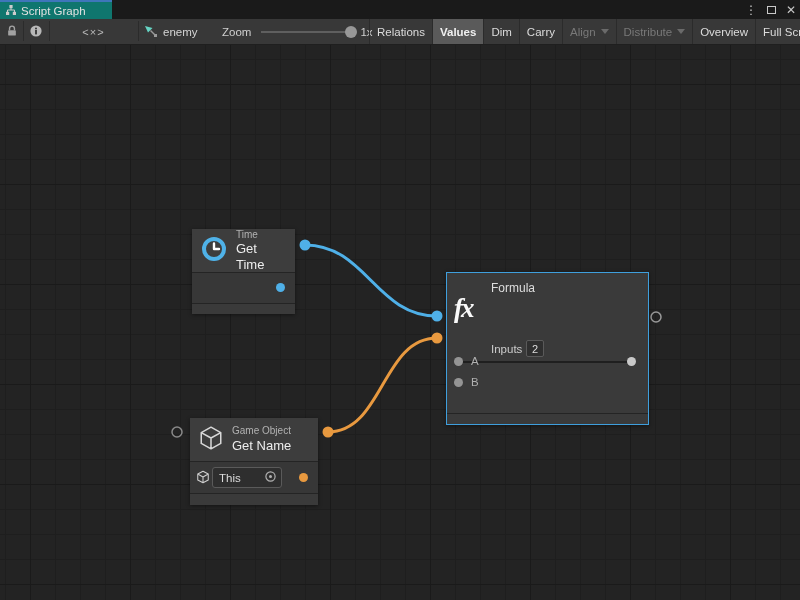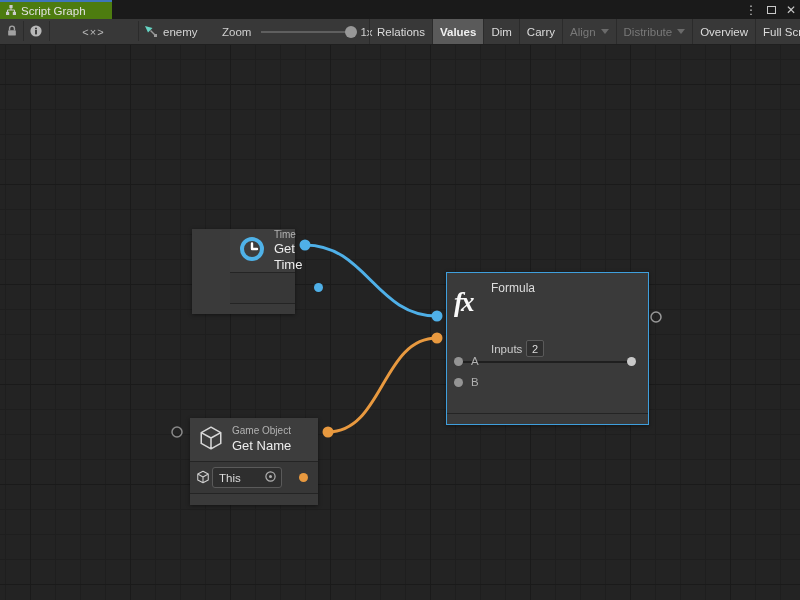--- a/index.html
+++ b/index.html
@@ -1,21 +1,21 @@
 <!DOCTYPE html>
 <html><head>
 <meta charset="utf-8">
 <style>
   * { margin:0; padding:0; box-sizing:border-box; }
   html,body { width:800px; height:600px; overflow:hidden; }
   body { font-family:"Liberation Sans", sans-serif; background:#232323; position:relative; color:#ddd; }
 
   
   .titlebar { position:absolute; left:0; top:0; width:800px; height:19px; background:#1a1a1a; }
-  .tab { position:absolute; left:0; top:0; width:112px; height:19px; background:#4d7c0f;
+  .tab { position:absolute; left:0; top:0; width:112px; height:19px; background:#0f766e;
          border-top:2px solid #3e76ba; display:flex; align-items:center; padding-left:5px; gap:4px; }
   .tab-label { font-size:11.5px; color:#e2e2e2; white-space:nowrap; }
   .win-controls { position:absolute; right:4px; top:0; height:19px; display:flex; align-items:center; gap:10px; }
   .win-more { font-size:12px; color:#c8c8c8; line-height:1; }
   .win-max { width:9px; height:8px; border:1.5px solid #c8c8c8; display:inline-block; }
   .win-close { font-size:12px; color:#c8c8c8; line-height:1; }
 
   
   .toolbar { position:absolute; left:0; top:19px; width:800px; height:26px; background:#383838;
              border-bottom:1px solid #1f1f1f; font-size:11.5px; color:#dcdcdc; }
@@ -54,28 +54,28 @@
   
   .node { position:absolute; background:#3a3a3a; box-shadow:0 1px 4px rgba(0,0,0,0.45); }
   .node-header { background:#3d3d3d; display:flex; align-items:center; padding:0 8px; gap:8px; border-bottom:1px solid #242424; }
   .node-cat { font-size:10px; color:#b2b2b2; line-height:1.25; }
   .node-title { font-size:13px; color:#ededed; line-height:1.2; }
   .node-body { position:relative; background:#373737; }
   .node-footer { background:#3a3a3a; border-top:1px solid #242424; }
   .port { position:absolute; width:9px; height:9px; border-radius:50%; }
 
   
-  .node-gettime { left:192px; top:184px; width:103px;padding-left:38px; }
+  .node-gettime { left:192px; top:184px; width:103px; }
   .node-gettime .node-header { height:44px; }
   .node-gettime .node-body { height:30px; }
   .node-gettime .node-footer { height:11px; }
 
   
   .node-formula { left:446px; top:227px; width:203px; height:153px; border:1.5px solid #3f9fdd; background:#3a3a3a; }
-  .fx-glyph { position:absolute; left:7px; top:14px; font-family:"Liberation Serif", serif; font-style:italic;
+  .fx-glyph { position:absolute; left:7px; top:20px; font-family:"Liberation Serif", serif; font-style:italic;
               font-weight:bold; font-size:27px; color:#fafafa; letter-spacing:-2px; }
   .formula-title { position:absolute; left:44px; top:8px; font-size:12px; color:#dedede; }
   .formula-field { position:absolute; left:42px; top:28px; width:152px; height:37px; background:#2f2f2f;
                    border:1px solid #6e6e6e; border-radius:3px; padding:2px 6px; font-size:11.5px;
                    color:#dcdcdc; line-height:1.45; white-space:pre-line; }
   .inputs-label { position:absolute; left:44px; top:70px; font-size:11.5px; color:#cccccc; }
   .inputs-count { position:absolute; left:79px; top:67px; width:18px; height:17px; background:#2f2f2f;
                   border:1px solid #5a5a5a; border-radius:2px; font-size:11px; color:#dcdcdc;
                   display:flex; align-items:center; justify-content:center; }
   .row-line { position:absolute; left:16px; top:88px; width:170px; height:1.5px; background:#1f1f1f; }

